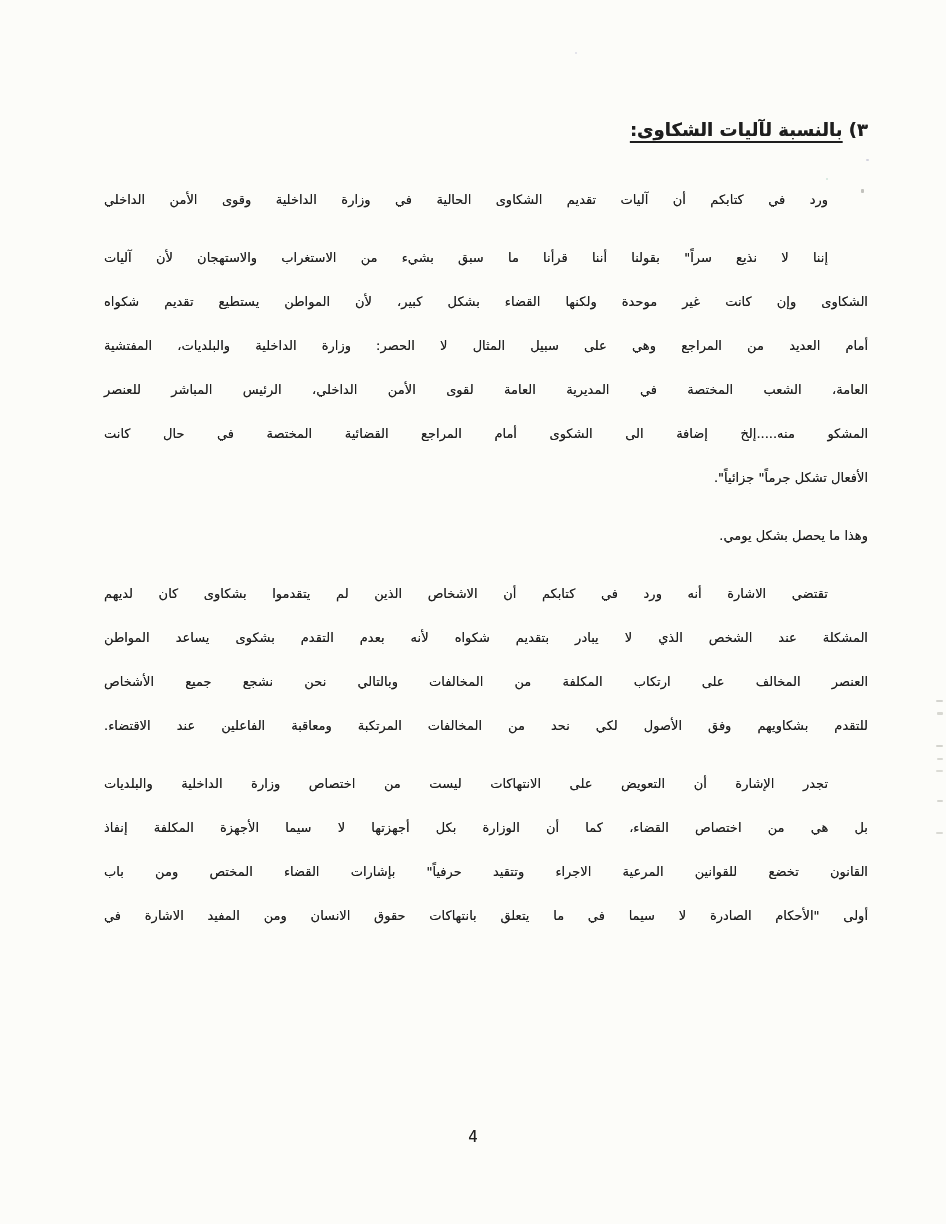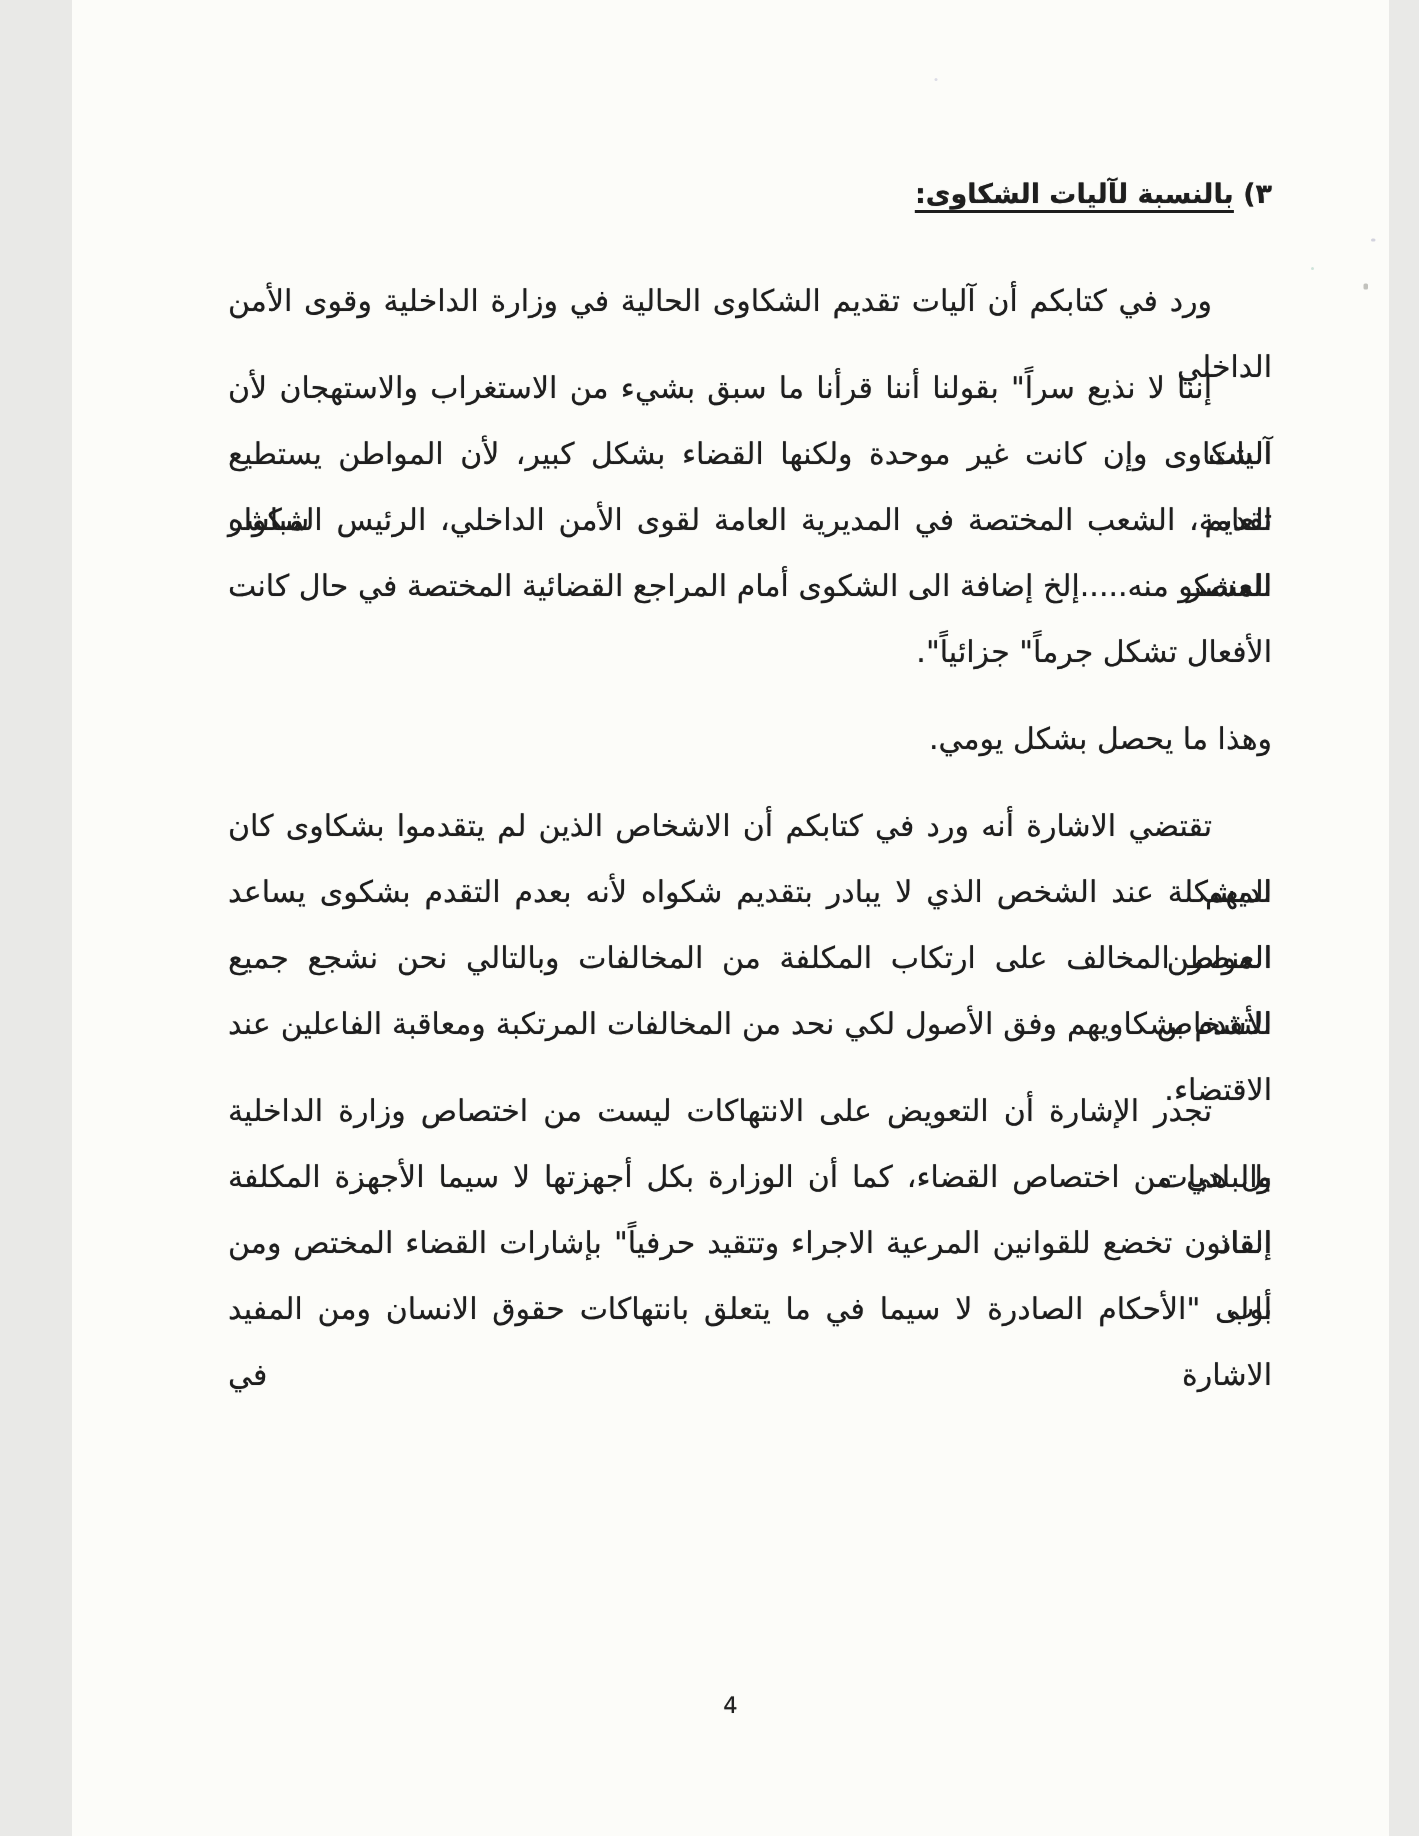--- a/index.html
+++ b/index.html
@@ -3,25 +3,24 @@
 <meta charset="utf-8">
 <style>
   html,body{margin:0;padding:0;}
   body{
     width:946px;height:1224px;
     background:#e9e9e7;
     font-family:"DejaVu Sans",sans-serif;
   }
   .sheet{
     position:relative;
-    width:878px;height:1224px;
+    width:946px;height:1224px;
     background:#fcfcf9;
     overflow:hidden;
     color:#1e1e1e;
-    margin-left:48px;
   }
   .content{
     position:absolute;
     top:116px;left:104px;right:78px;
     direction:rtl;
   }
   .heading{
     font-size:18px;
     font-weight:bold;
     line-height:28px;
@@ -30,21 +29,21 @@
     letter-spacing:0.2px;
     text-shadow:0 0 0.5px rgba(25,25,25,.75);
   }
   .heading .hu{
     text-decoration:underline;
     text-underline-offset:5px;
     text-decoration-thickness:1.5px;
   }
   .para{margin-bottom:14px;}
   .line{
-    font-size:20px;
+    font-size:13px;
     line-height:44px;
     height:44px;
     white-space:normal;
     text-align:justify;
     text-align-last:justify;
     text-justify:inter-word;
     text-shadow:0 0 0.5px rgba(30,30,30,.65);
   }
   .line.first{text-indent:40px;}
   .line.end{text-align:right;text-align-last:right;}
@@ -71,20 +70,21 @@
     <div class="heading">
       <span>٣) </span><span class="hu">بالنسبة لآليات الشكاوى:</span>
     </div>
     <div>
         <div class="para">
           <div class="line first"><span>ورد في كتابكم أن آليات تقديم الشكاوى الحالية في وزارة الداخلية وقوى الأمن الداخلي</span></div>
         </div>
         <div class="para">
           <div class="line first"><span>إننا لا نذيع سراً" بقولنا أننا قرأنا ما سبق بشيء من الاستغراب والاستهجان لأن آليات</span></div>
           <div class="line"><span>الشكاوى وإن كانت غير موحدة ولكنها القضاء بشكل كبير، لأن المواطن يستطيع تقديم شكواه</span></div>
+          <div class="line"><span>أمام العديد من المراجع وهي على سبيل المثال لا الحصر: وزارة الداخلية والبلديات، المفتشية</span></div>
           <div class="line"><span>العامة، الشعب المختصة في المديرية العامة لقوى الأمن الداخلي، الرئيس المباشر للعنصر</span></div>
           <div class="line"><span>المشكو منه.....إلخ إضافة الى الشكوى أمام المراجع القضائية المختصة في حال كانت</span></div>
           <div class="line end"><span>الأفعال تشكل جرماً" جزائياً".</span></div>
         </div>
         <div class="para">
           <div class="line end"><span>وهذا ما يحصل بشكل يومي.</span></div>
         </div>
         <div class="para">
           <div class="line first"><span>تقتضي الاشارة أنه ورد في كتابكم أن الاشخاص الذين لم يتقدموا بشكاوى كان لديهم</span></div>
           <div class="line"><span>المشكلة عند الشخص الذي لا يبادر بتقديم شكواه لأنه بعدم التقدم بشكوى يساعد المواطن</span></div>

